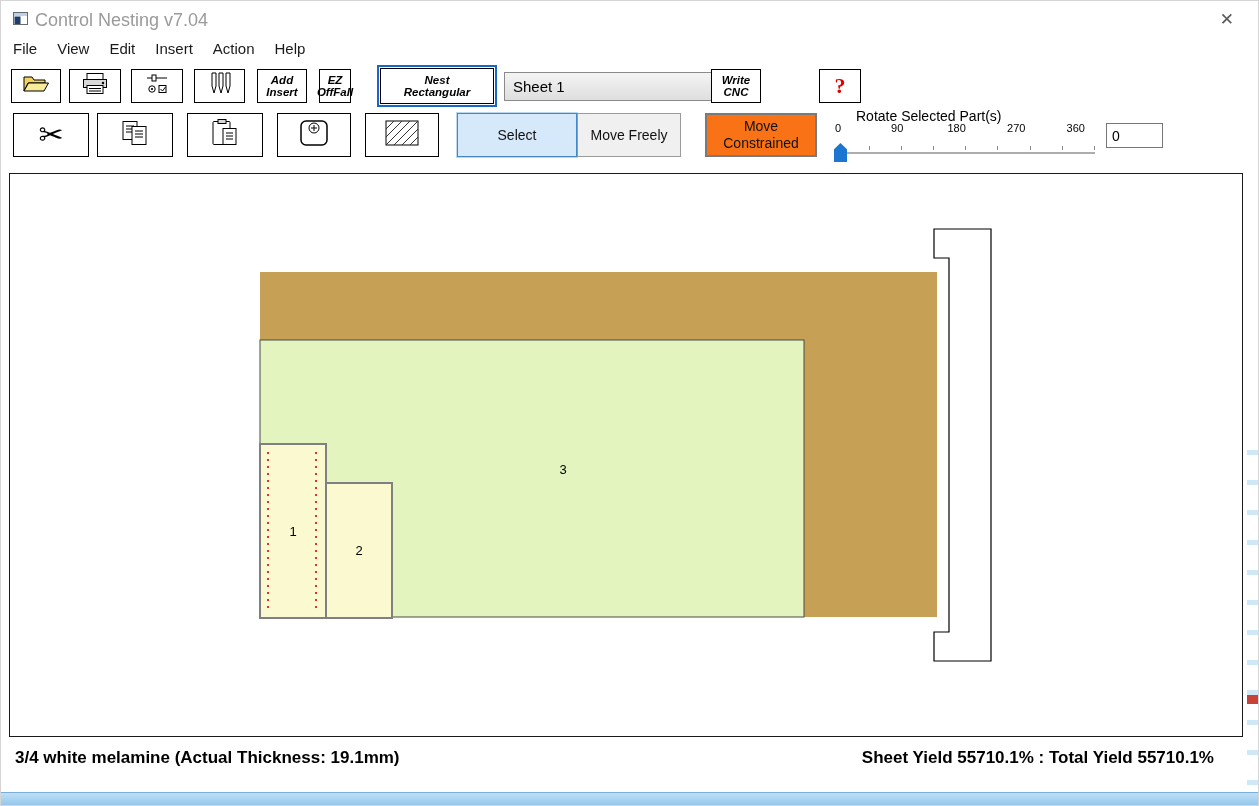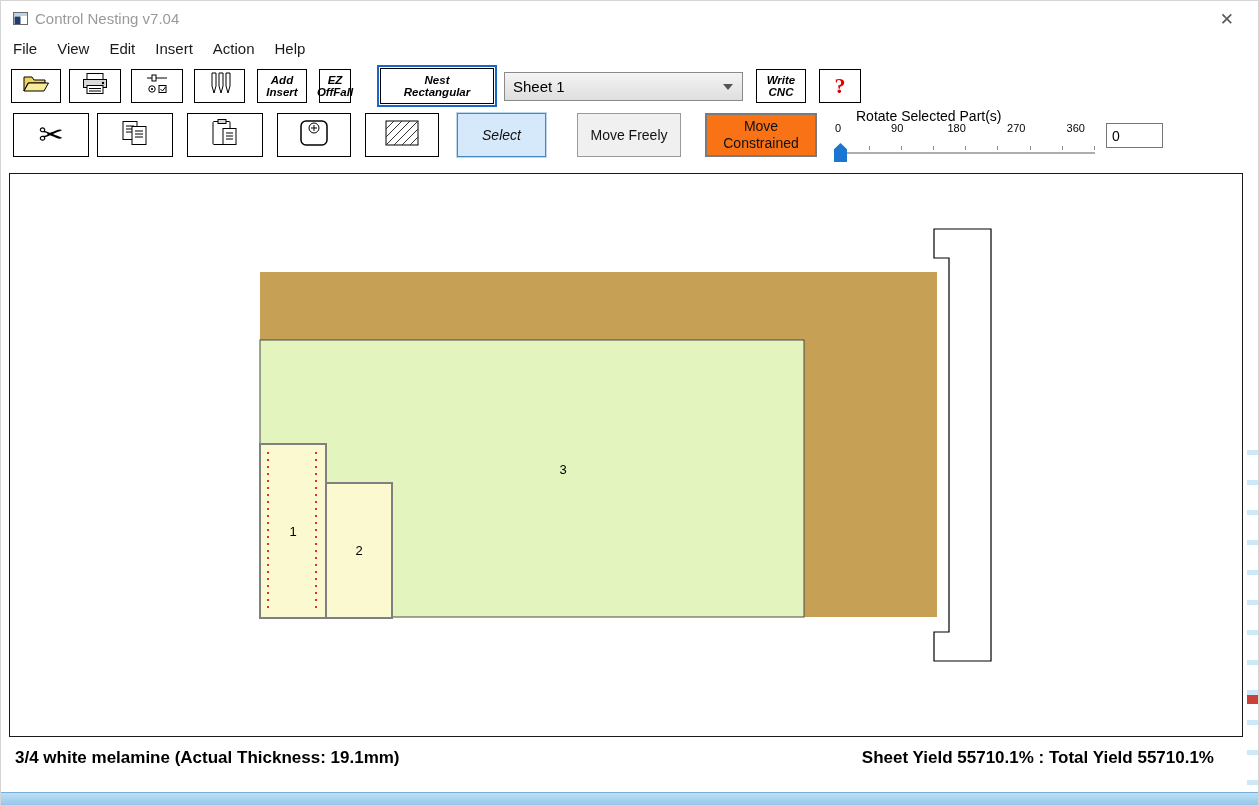--- a/index.html
+++ b/index.html
@@ -2,40 +2,40 @@
 <html><head>
 <meta charset="utf-8">
 <style>
   * { box-sizing: border-box; margin: 0; padding: 0; }
   html,body { width:1259px; height:806px; background:#fff; font-family:"Liberation Sans", sans-serif; }
   .app { position:relative; width:1259px; height:806px; background:#fff; border:1px solid #d5d5d5; overflow:hidden; }
 
   
   .titlebar { position:absolute; left:0; top:0; width:100%; height:34px; background:#fff; }
   .app-icon { position:absolute; left:12px; top:10px; width:15px; height:13px; }
-  .win-title { position:absolute; left:34px; top:9px; font-size:15px; color:#9a9a9a; }
+  .win-title { position:absolute; left:34px; top:9px; font-size:18px; color:#9a9a9a; }
   .close-btn { position:absolute; right:24px; top:8px; font-size:17px; color:#5a5a5a; cursor:pointer; }
 
   
   .menubar { position:absolute; left:2px; top:36px; height:26px; display:flex; }
   .menubar span { padding:3px 10px; font-size:15px; color:#1a1a1a; cursor:default; }
 
   
   .tbtn { position:absolute; background:#fff; border:1px solid #000; display:flex; align-items:center; justify-content:center; flex-direction:column; cursor:pointer; }
   .row1 { top:68px; height:34px; }
   .row2 { top:112px; height:44px; }
   .itlabel { font-style:italic; font-weight:bold; font-size:11.5px; line-height:12px; color:#000; text-align:center; }
   .nest-outer { position:absolute; left:376px; top:64px; width:120px; height:42px; border:2px solid #1668c8; background:#fff; padding:1px; cursor:pointer; }
   .nest-inner { width:100%; height:100%; border:1px solid #000; display:flex; flex-direction:column; align-items:center; justify-content:center; }
   .combo { position:absolute; left:503px; top:71px; width:239px; height:29px; border:1px solid #8a8a8a; background:linear-gradient(#f4f4f4,#dedede); display:flex; align-items:center; cursor:pointer; }
   .combo-text { padding-left:8px; font-size:15px; color:#000; flex:1; }
   .combo-arrow { width:0; height:0; border-left:5px solid transparent; border-right:5px solid transparent; border-top:6px solid #555; margin-right:9px; }
   .help-q { font-family:"Liberation Serif", serif; font-weight:bold; font-size:22px; color:#e00000; }
 
-  .btn-select { position:absolute; left:456px; top:112px; width:89px; height:44px; background:#d6e9fb; border:1px solid #4388c6; box-shadow:0 0 0 1px #bcd8ef; display:flex; align-items:center; justify-content:center; font-size:14px; color:#111; cursor:pointer;font-style:italic; }
+  .btn-select { position:absolute; left:456px; top:112px; width:120px; height:44px; background:#d6e9fb; border:1px solid #4388c6; box-shadow:0 0 0 1px #bcd8ef; display:flex; align-items:center; justify-content:center; font-size:14px; color:#111; cursor:pointer; }
   .btn-movefree { position:absolute; left:576px; top:112px; width:104px; height:44px; background:#f0f0f0; border:1px solid #9a9a9a; display:flex; align-items:center; justify-content:center; font-size:14px; color:#111; cursor:pointer; }
   .btn-movecon { position:absolute; left:704px; top:112px; width:112px; height:44px; background:#f97316; border:2px solid #7a7a7a; display:flex; flex-direction:column; align-items:center; justify-content:center; font-size:14px; line-height:17px; color:#111; cursor:pointer; }
 
   
   .rot-label { position:absolute; left:855px; top:107px; width:210px; text-align:left; font-size:14px; color:#000; }
   .rot-ticks { position:absolute; left:828px; top:121px; width:256px; display:flex; justify-content:space-between; }
   .rot-ticks span { min-width:18px; text-align:center; font-size:11px; color:#000; }
   .rot-marks { position:absolute; left:836px; top:145px; width:258px; height:4px; background:repeating-linear-gradient(90deg,#8a8a8a 0 1px,transparent 1px 32.1px); }
   .rot-track { position:absolute; left:836px; top:151px; width:258px; height:2px; background:#adadad; cursor:pointer; }
   .rot-thumb { position:absolute; left:833px; top:142px; width:13px; height:19px; background:#1b76d1; clip-path:polygon(50% 0,100% 33%,100% 100%,0 100%,0 33%); cursor:grab; }
@@ -139,21 +139,21 @@
       <span class="itlabel">Nest</span>
       <span class="itlabel">Rectangular</span>
     </div>
   </div>
 
   <div class="combo">
     <span class="combo-text">Sheet 1</span>
     <span class="combo-arrow"></span>
   </div>
 
-  <div class="tbtn row1" style="left:755px;width:50px;">
+  <div class="tbtn row1" style="left:710px;width:50px;">
     <span class="itlabel">Write</span>
     <span class="itlabel">CNC</span>
   </div>
 
   <div class="tbtn row1" style="left:818px;width:42px;">
     <span class="help-q">?</span>
   </div>
 
   <div class="tbtn row2" style="left:12px;width:76px;">
     <span style="font-size:30px;line-height:30px;">✂</span>

